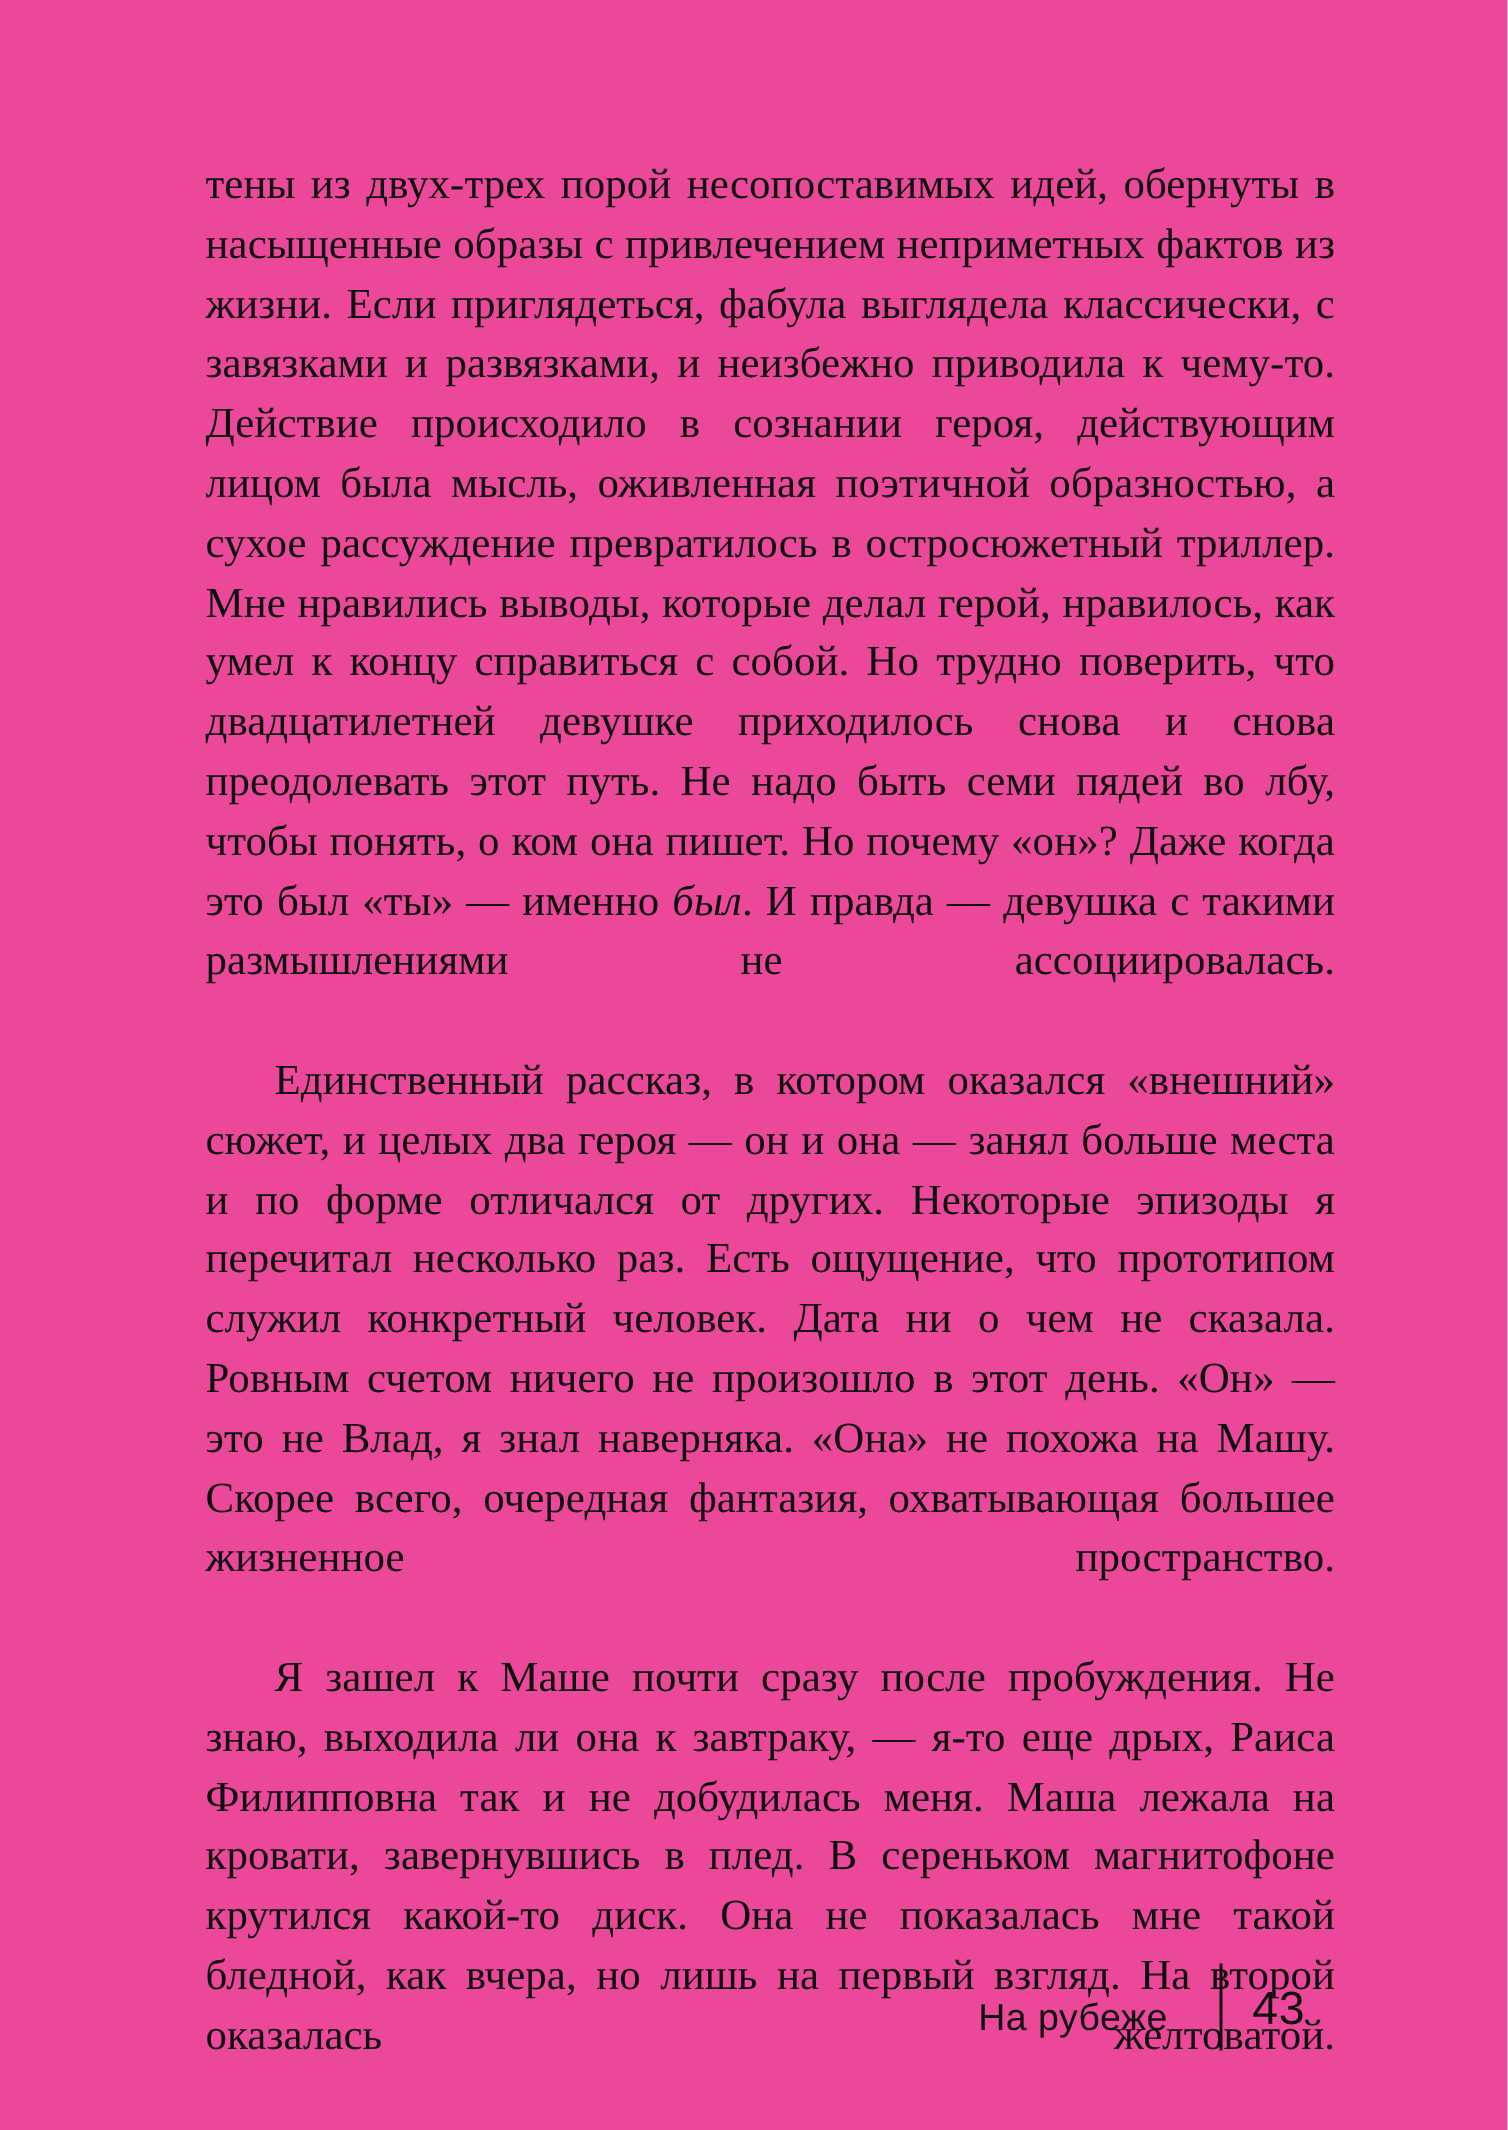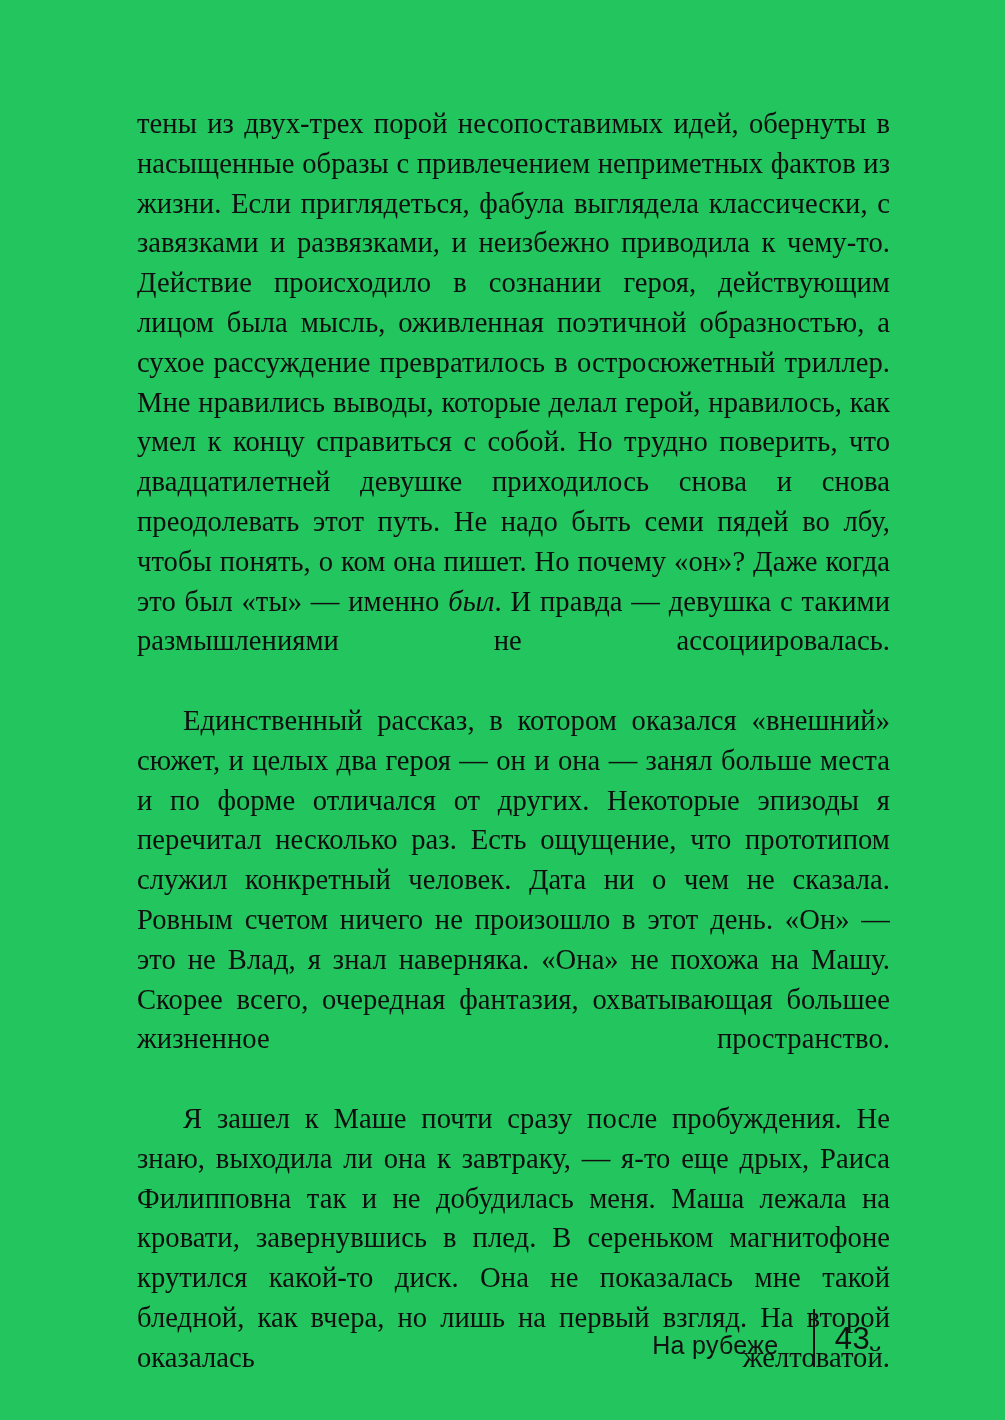--- a/index.html
+++ b/index.html
@@ -6,21 +6,21 @@
   html, body {
     margin: 0;
     padding: 0;
     background: #ffffff;
   }
 
   .page {
     position: relative;
     width: 1005px;
     height: 1420px;
-    background: #22c55e;
+    background: #ec4899;
     overflow: hidden;
     box-sizing: border-box;
   }
 
   .text-column {
     position: absolute;
     left: 137px;
     top: 104px;
     width: 753px;
   }

